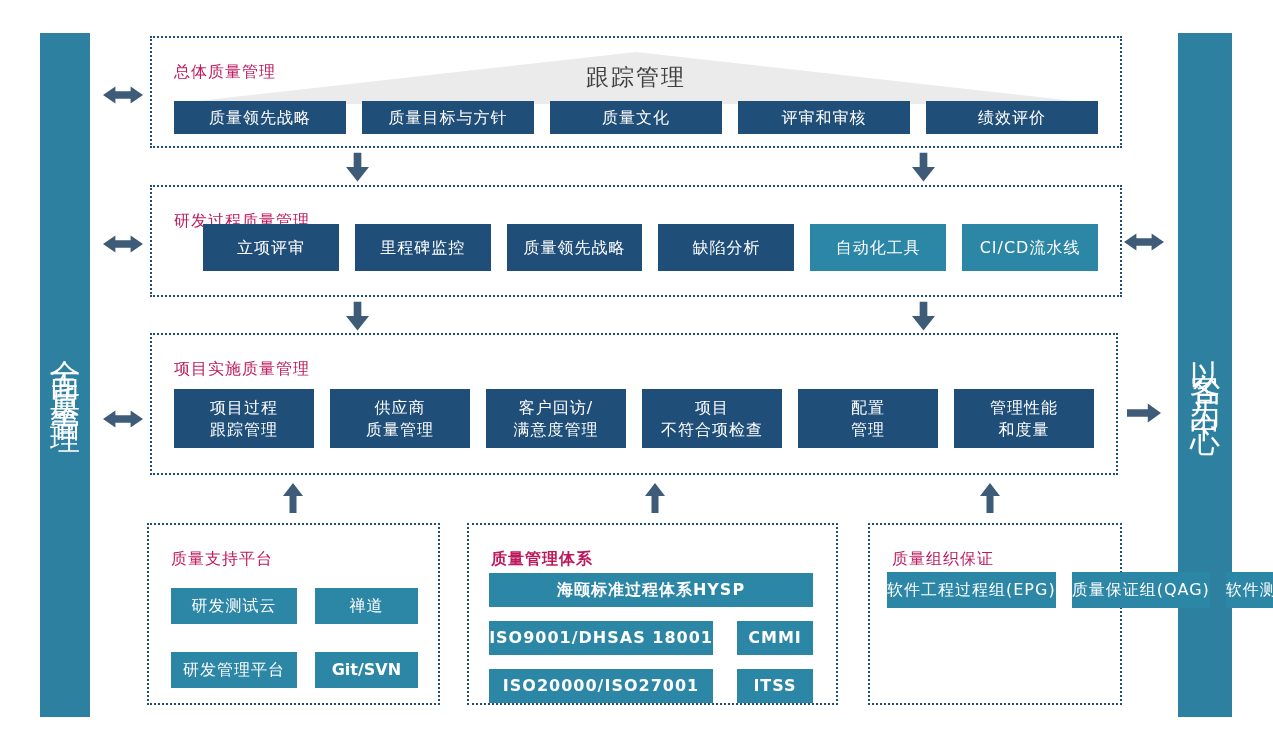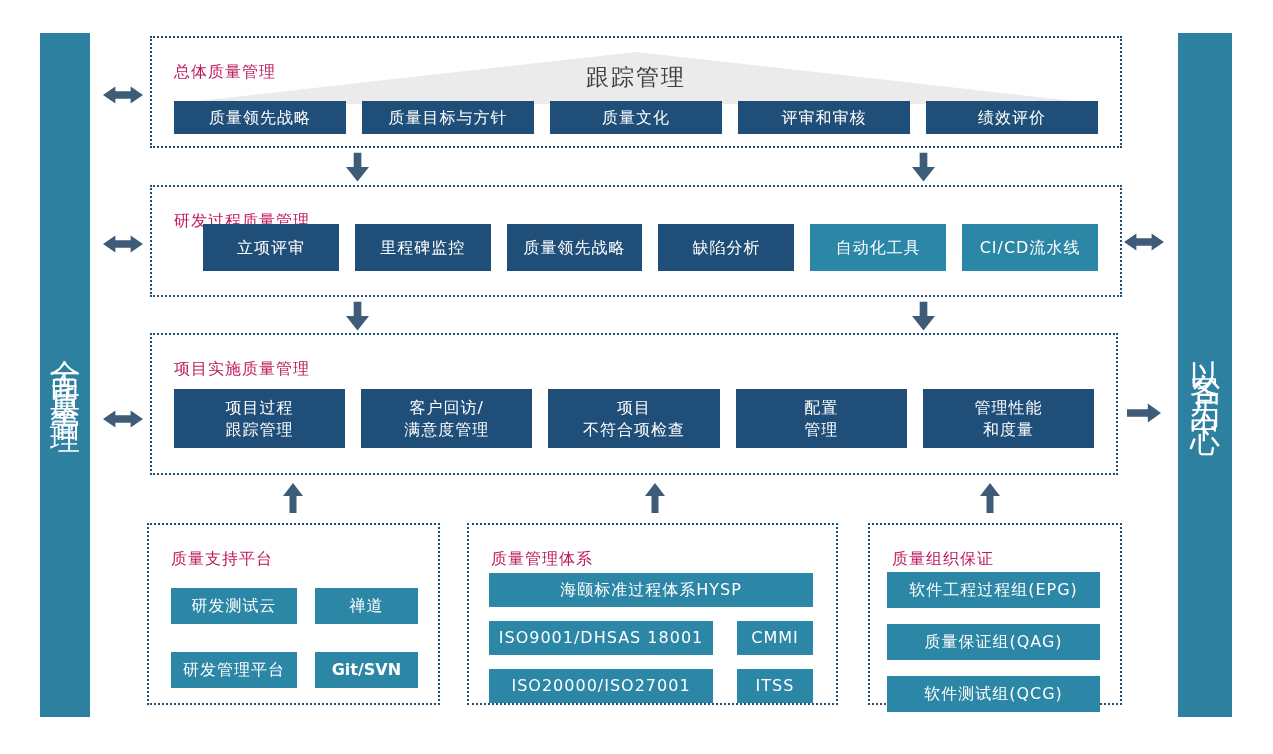--- a/index.html
+++ b/index.html
@@ -25,21 +25,21 @@
     background:#fff; box-sizing:border-box;
   }
   .panel-title {
     position:absolute; top:24px; left:22px;
     font-size:16px; color:#be185d; letter-spacing:1px; white-space:nowrap;
   }
   .p-overall { left:150px; top:36px;  width:972px; height:112px; }
   .p-rd      { left:150px; top:185px; width:972px; height:112px; }
   .p-project { left:150px; top:333px; width:968px; height:142px; }
   .p-platform{ left:147px; top:523px; width:293px; height:182px; }
-  .p-system  { left:467px; top:523px; width:371px; height:182px; }
+  .p-system  { left:467px; top:523px; width:371px; height:182px;font-weight:bold; }
   .p-org     { left:868px; top:523px; width:254px; height:182px; }
 
   
   .triangle {
     position:absolute; left:20px; right:20px; top:14px; height:52px;
     background:var(--triangle,#EBEBEB);
     clip-path:polygon(50% 0%, 100% 100%, 0% 100%);
   }
   .banner-label {
     position:absolute; left:0; right:0; top:24px; text-align:center;
@@ -69,21 +69,21 @@
   }
   .platform-grid .btn { height:36px; flex:none; }
   .system-col {
     position:absolute; left:20px; right:23px; top:48px;
     display:flex; flex-direction:column; gap:14px;
   }
   .system-col .btn { height:34px; flex:none; }
   .system-split { display:grid; grid-template-columns:2.95fr 1fr; gap:24px; }
   .org-col {
     position:absolute; left:17px; right:20px; top:47px;
-    display:flex; flex-direction:column; gap:16px;
+    display:flex; flex-direction:row; gap:16px;
   }
   .org-col .btn { height:36px; flex:none; }
 
   
   .arrow { position:absolute; line-height:0; }
   .arrow svg { display:block; }
   .arrow path { fill:var(--arrow,#3E5C77); }
 </style>
 </head>
 <body>
@@ -123,20 +123,24 @@
   </div>
 
   <div class="panel p-project">
     <div class="panel-title">项目实施质量管理</div>
     <div class="btn-row row-project">
       <div class="btn two-line">
         <span>项目过程</span>
         <span>跟踪管理</span>
       </div>
       <div class="btn two-line">
+        <span>供应商</span>
+        <span>质量管理</span>
+      </div>
+      <div class="btn two-line">
         <span>客户回访/</span>
         <span>满意度管理</span>
       </div>
       <div class="btn two-line">
         <span>项目</span>
         <span>不符合项检查</span>
       </div>
       <div class="btn two-line">
         <span>配置</span>
         <span>管理</span>

